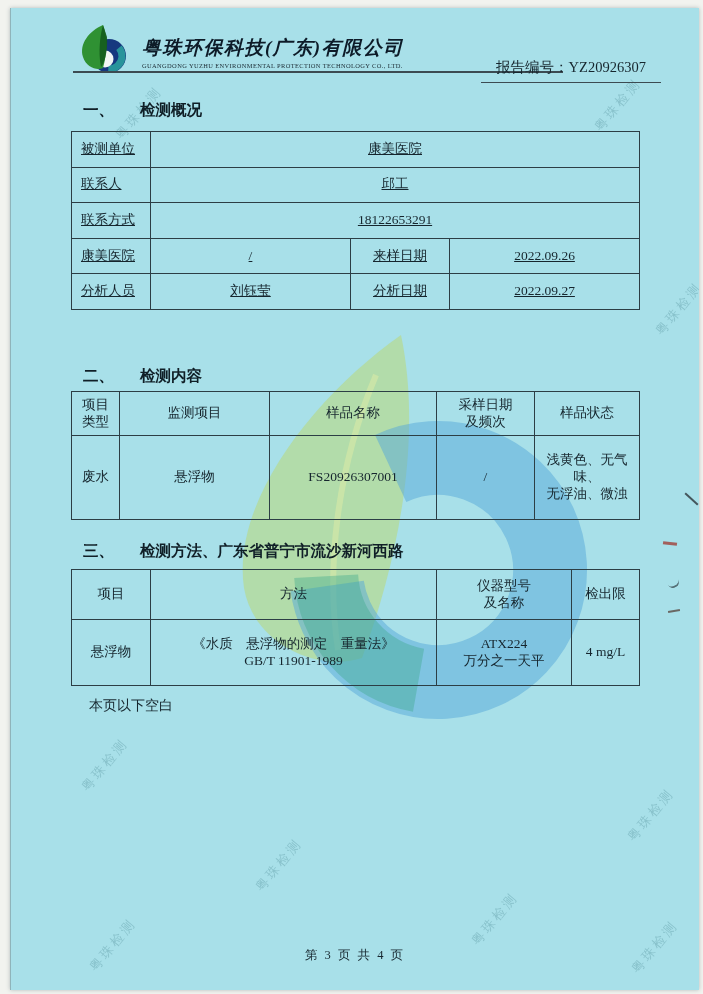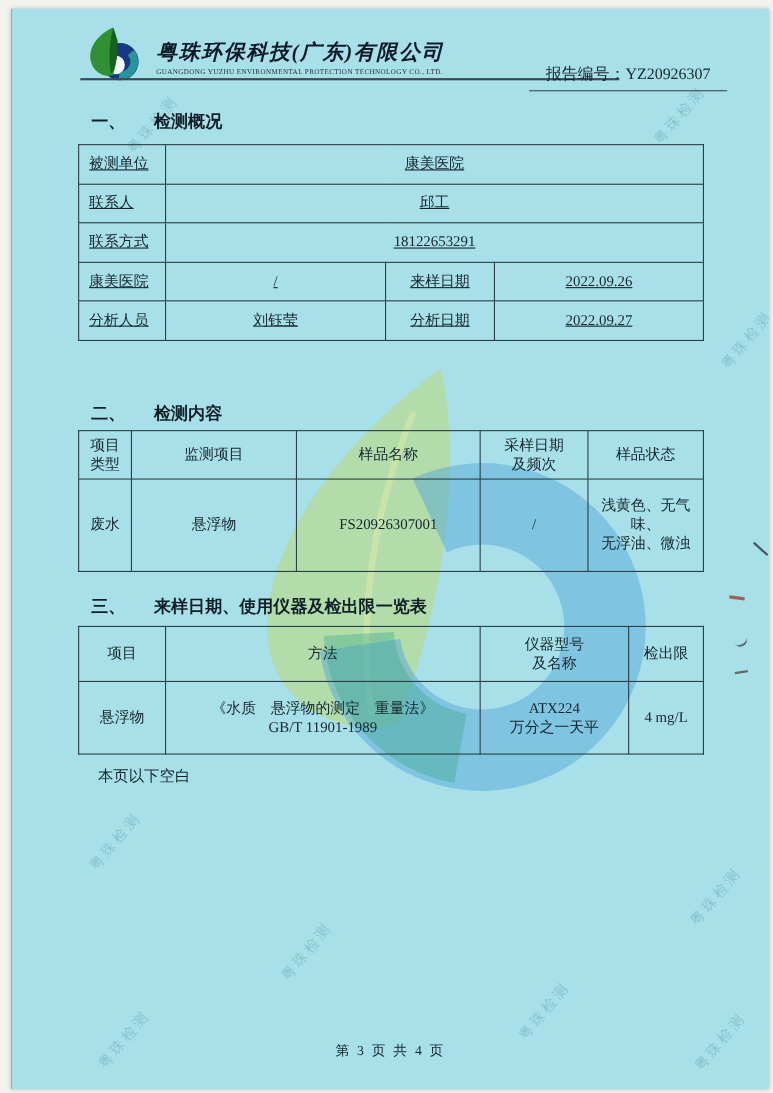--- a/index.html
+++ b/index.html
@@ -178,21 +178,21 @@
       <td class="c">悬浮物</td>
       <td class="c">FS20926307001</td>
       <td class="c">/</td>
       <td class="c">浅黄色、无气味、
 无浮油、微浊</td>
     </tr>
   </tbody>
     </table>
 
   <div class="sec-title st3">
-    <span class="num">三、</span><span>来样日期、使用仪器及检出限一览表</span>
+    <span class="num">三、</span><span>检测方法、广东省普宁市流沙新河西路</span>
   </div>
 
   <table class="t3">
     <colgroup>
         <col style="width:79px">
         <col style="width:286px">
         <col style="width:135px">
         <col style="width:68px">
       </colgroup>
     <tbody>

